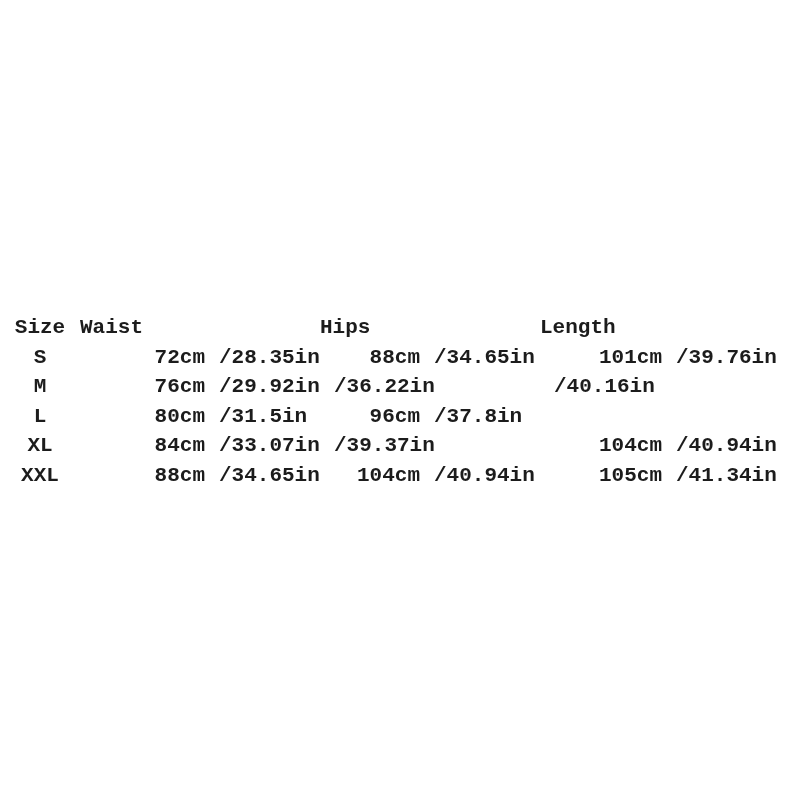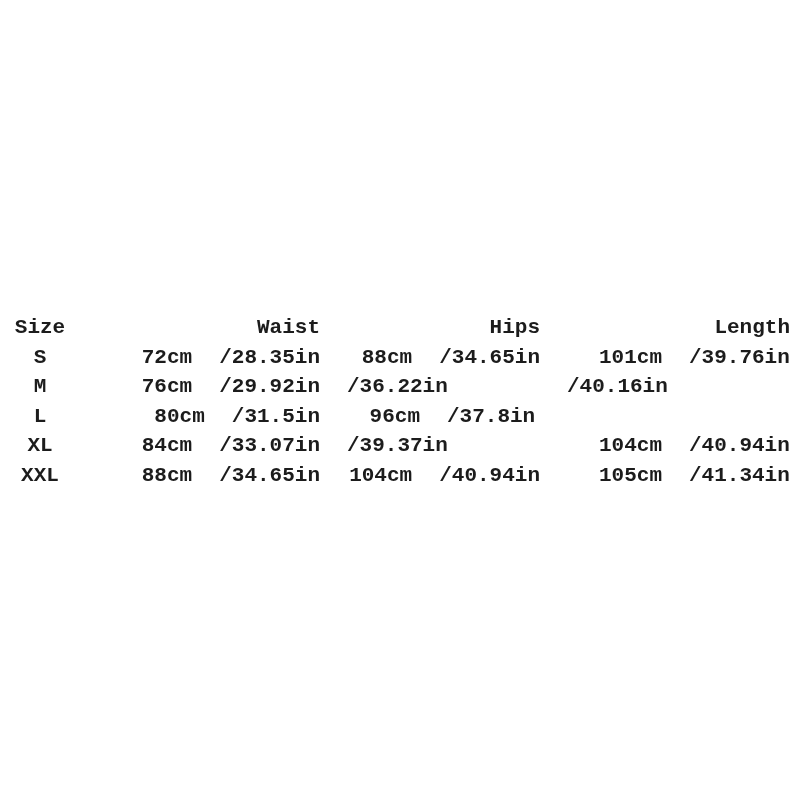--- a/index.html
+++ b/index.html
@@ -34,24 +34,24 @@
     width: 80px;
     text-align: center;
   }
   .meas-col { display: flex; }
   .meas-col.waist  { width: 240px; }
   .meas-col.hips   { width: 220px; }
   .meas-col.length { width: 250px; }
   .waist  .cm { width: 125px; text-align: right; }
   .hips   .cm { width: 100px; text-align: right; }
   .length .cm { width: 122px; text-align: right; }
-  .inch { margin-left: 27px; text-align: center; }
+  .inch { margin-left: 14px; text-align: center; }
   .header .meas-col {
     display: block;
-    text-align: right;
+    text-align: left;
   }
 </style>
 </head>
 <body>
 
 <div class="size-chart">
   <div class="row header">
     <div class="cell size-col">Size</div>
     <div class="cell meas-col waist">Waist</div>
     <div class="cell meas-col hips">Hips</div>

